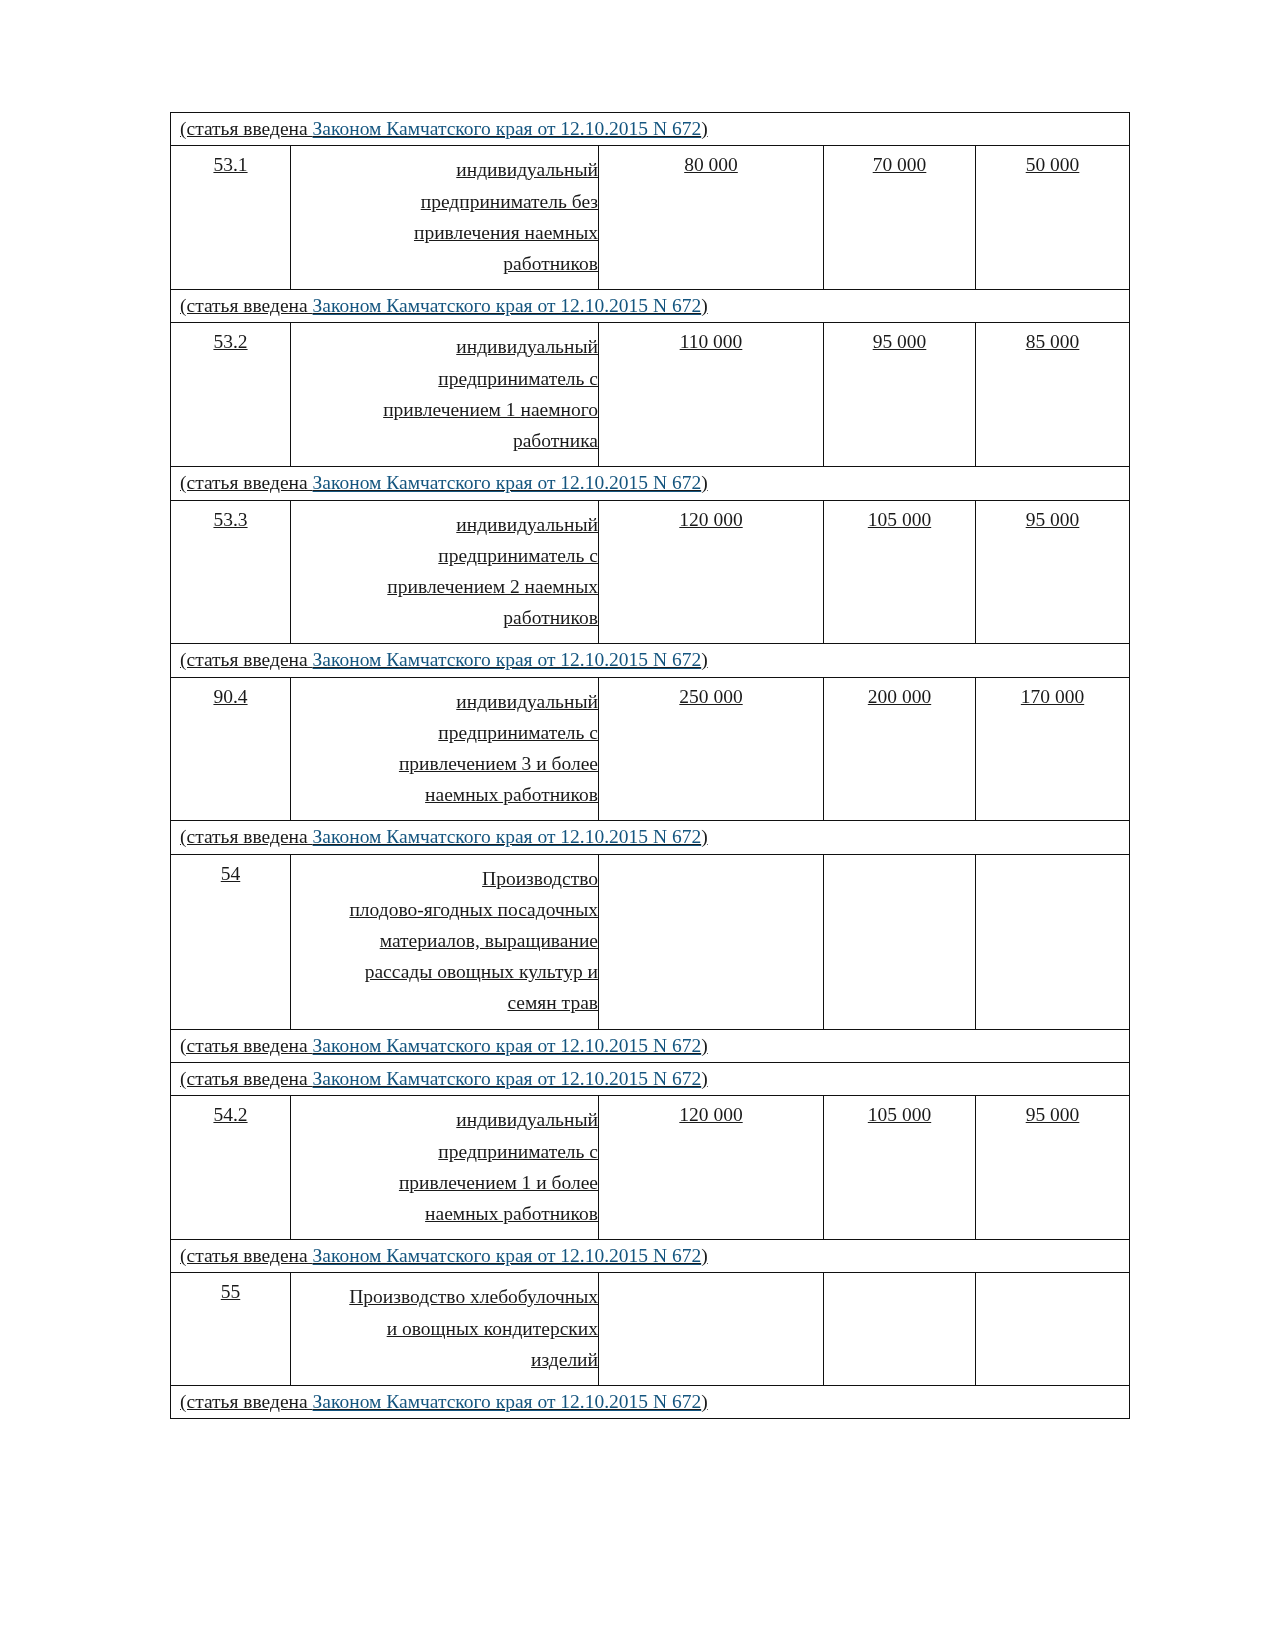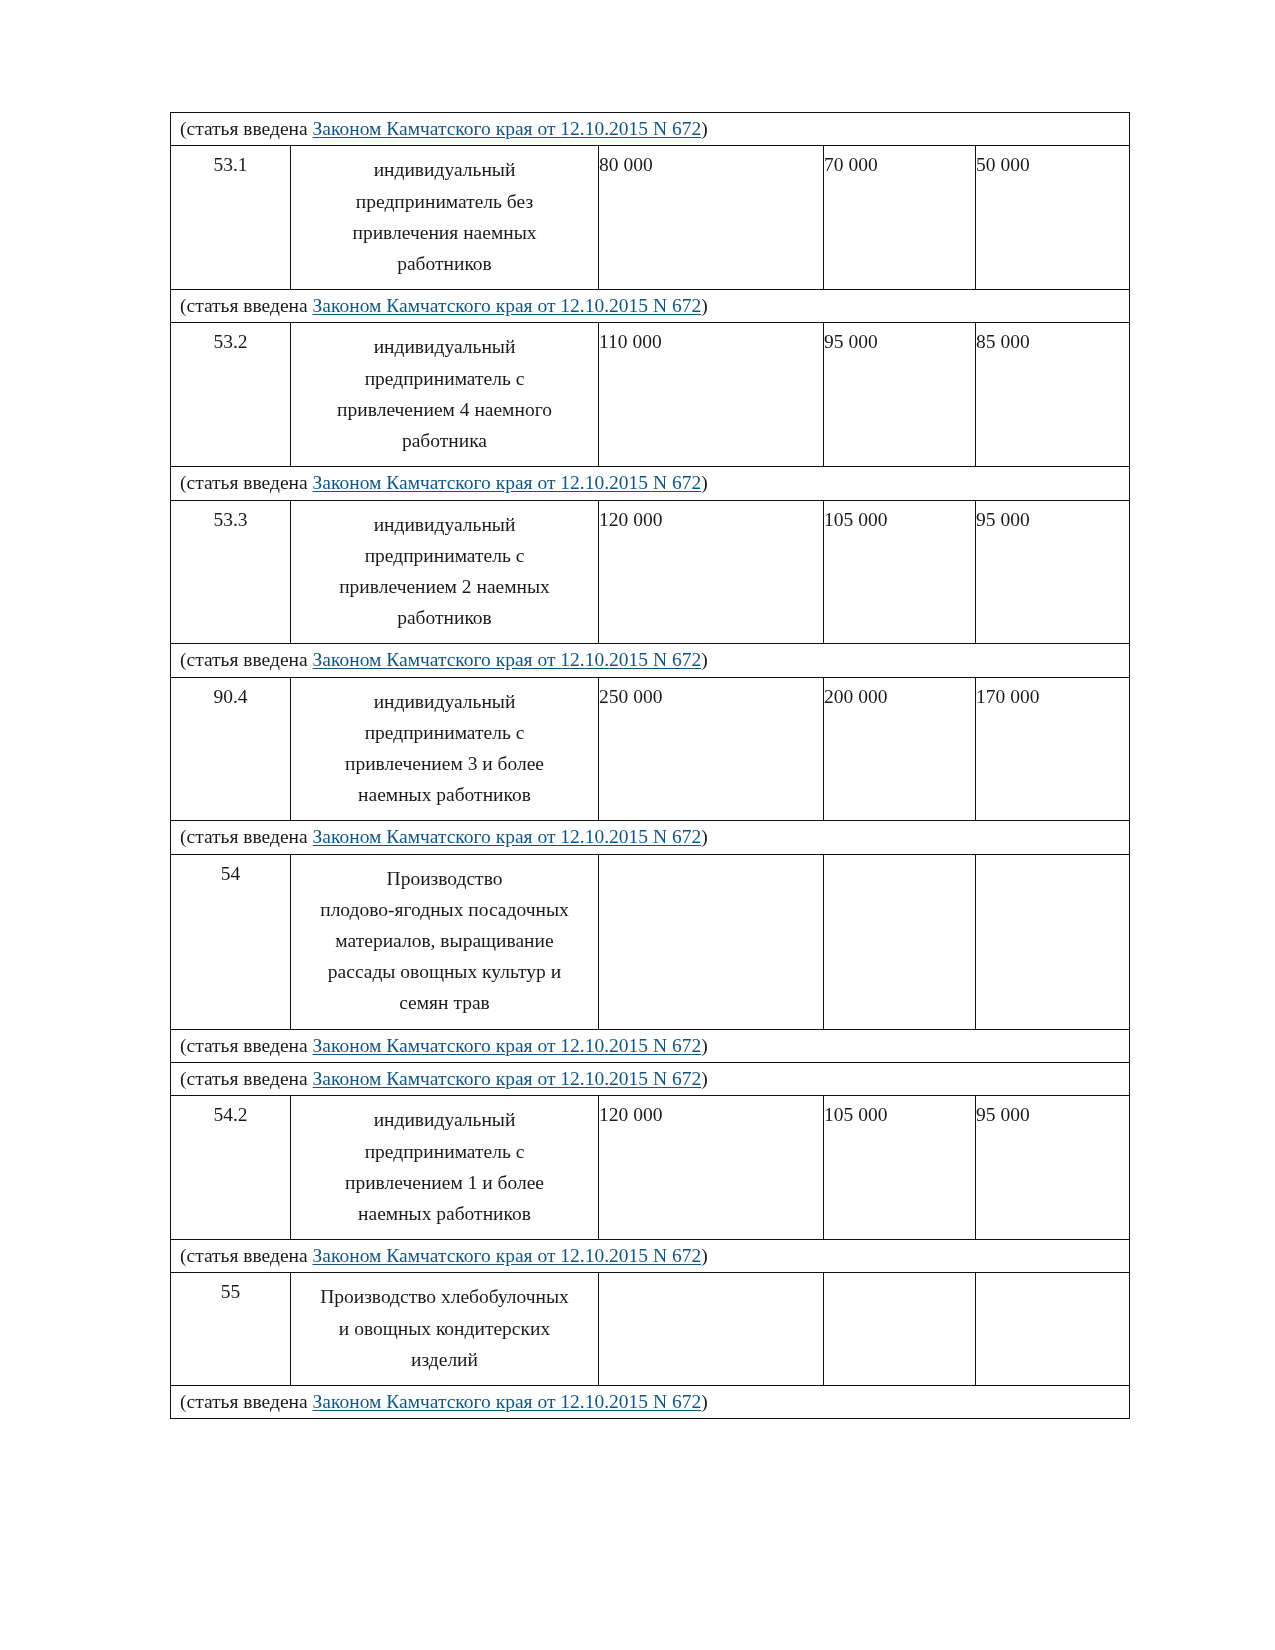--- a/index.html
+++ b/index.html
@@ -13,20 +13,21 @@
     font-family: "Liberation Serif", "DejaVu Serif", serif;
     color: #1a1a1a;
     overflow: hidden;
   }
   .page {
     position: relative;
     width: 1011px;
     height: 1650px;
     box-sizing: border-box;
     padding: 112px 147px 12px 170px;
+    text-decoration: underline;
   }
   table.doc-table {
     width: 959px;
     border-collapse: collapse;
     table-layout: fixed;
     font-size: 19.5px;
   }
   table.doc-table td {
     border: 1px solid #111111;
     vertical-align: top;
@@ -55,26 +56,26 @@
   }
 
   tr.data-row td {
     padding: 8px 0 10px 0;
   }
   td.cell-num {
     text-align: center;
     padding-top: 9px;
   }
   td.cell-desc {
-    text-align: center;
+    text-align: right;
     padding-left: 12px;
     padding-right: 6px;
   }
   td.cell-val {
-    text-align: left;
+    text-align: center;
     padding-top: 9px;
   }
   .lines {
     line-height: 1.60;
   }
   .lines div {
     white-space: nowrap;
   }
   .val {
     white-space: nowrap;
@@ -119,21 +120,21 @@
         </tr>
         <tr class="note-row">
           <td colspan="5"><span class="note-text">(статья введена </span><a class="note-link" href="#">Законом Камчатского края от 12.10.2015 N 672</a><span class="note-text">)</span></td>
         </tr>
         <tr class="data-row">
           <td class="cell-num"><span class="num">53.2</span></td>
           <td class="cell-desc">
             <div class="lines">
               <div>индивидуальный</div>
               <div>предприниматель с</div>
-              <div>привлечением 4 наемного</div>
+              <div>привлечением 1 наемного</div>
               <div>работника</div>
             </div>
           </td>
           <td class="cell-val"><span class="val">110 000</span></td>
           <td class="cell-val"><span class="val">95 000</span></td>
           <td class="cell-val"><span class="val">85 000</span></td>
         </tr>
         <tr class="note-row">
           <td colspan="5"><span class="note-text">(статья введена </span><a class="note-link" href="#">Законом Камчатского края от 12.10.2015 N 672</a><span class="note-text">)</span></td>
         </tr>

